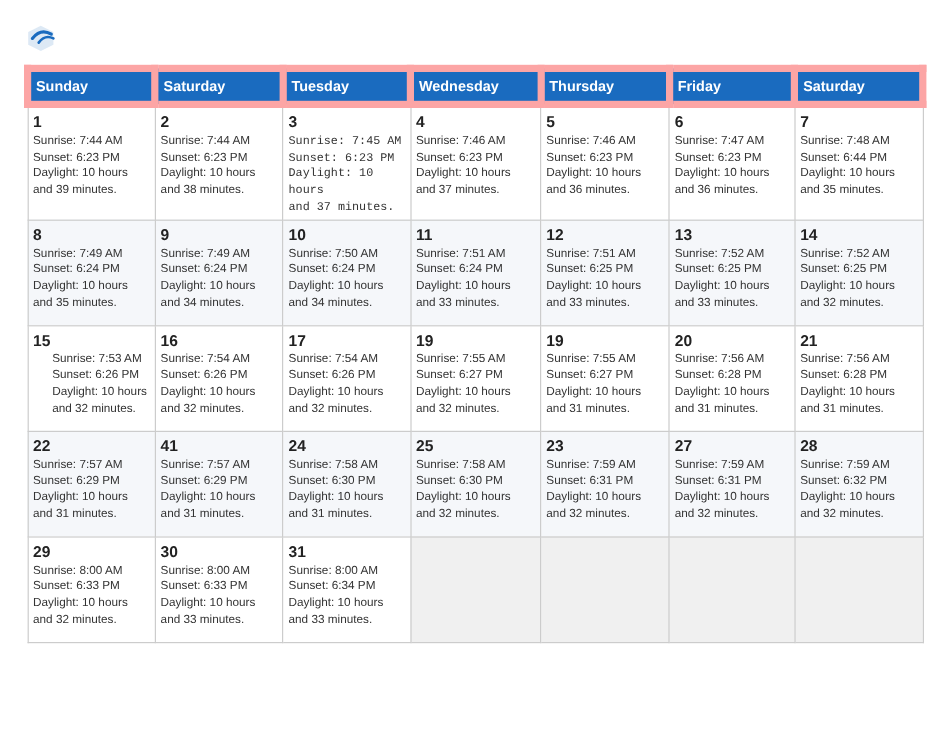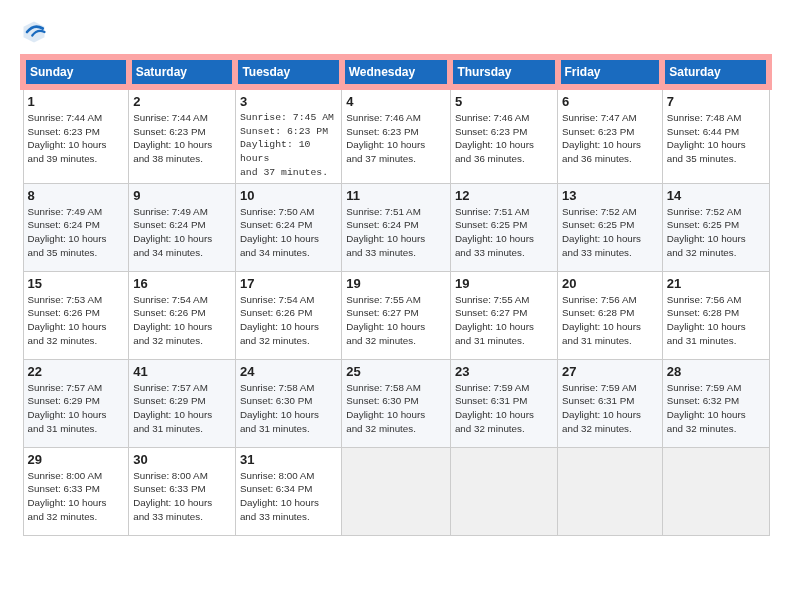--- a/index.html
+++ b/index.html
@@ -226,21 +226,21 @@
             <span class="day-number">14</span>
             <div class="day-info" style="white-space: pre-line;">Sunrise: 7:52 AM
 Sunset: 6:25 PM
 Daylight: 10 hours
 and 32 minutes.</div>
           </td>
         </tr>
         <tr>
           <td>
             <span class="day-number">15</span>
-            <div class="day-info" style="white-space: pre-line;">Sunrise: 7:53 AM
+            <div class="day-info" style="white-space: pre-line; margin-left: 16px;">Sunrise: 7:53 AM
 Sunset: 6:26 PM
 Daylight: 10 hours
 and 32 minutes.</div>
           </td>
           <td>
             <span class="day-number">16</span>
             <div class="day-info" style="white-space: pre-line;">Sunrise: 7:54 AM
 Sunset: 6:26 PM
 Daylight: 10 hours
 and 32 minutes.</div>

